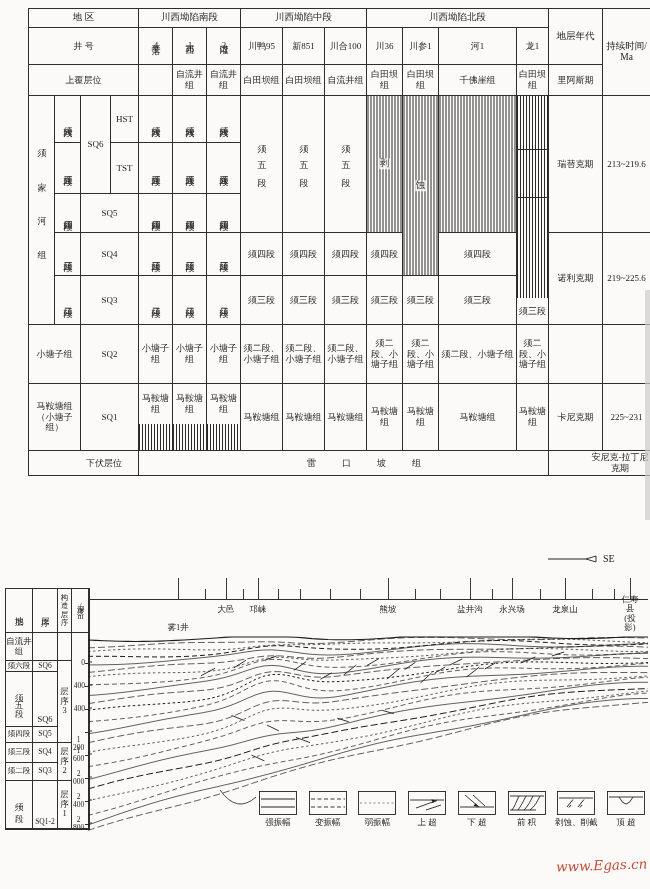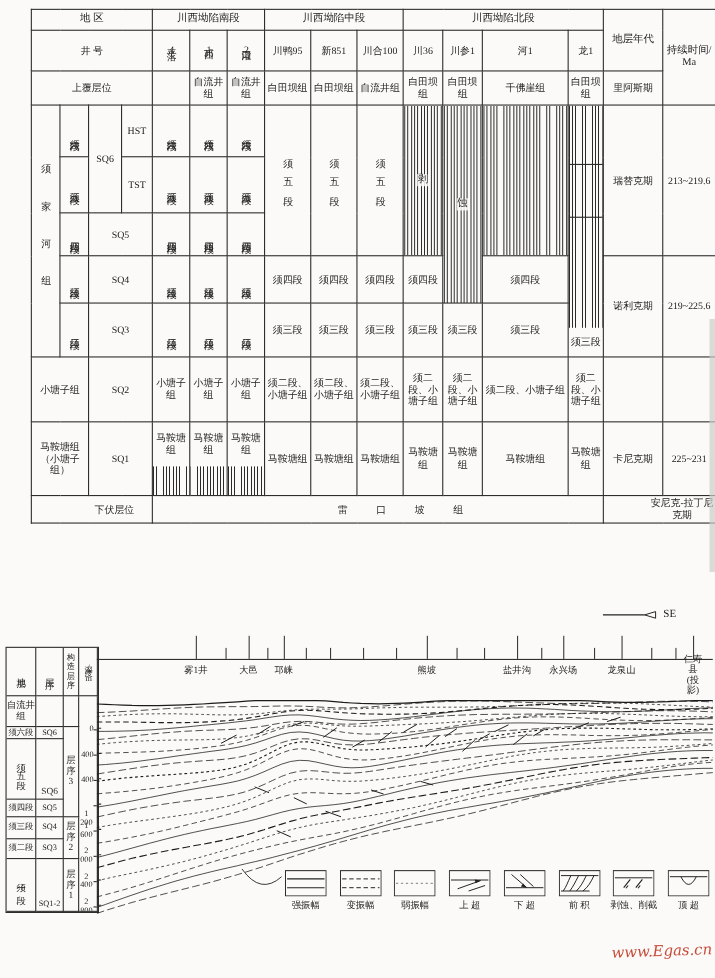--- a/index.html
+++ b/index.html
@@ -295,21 +295,21 @@
         <span class="dlab" style="top: 168px;">2 400</span>
         <span class="dtick" style="top: 168px;"></span>
         <span class="dlab" style="top: 191px;">2 800</span>
         <span class="dtick" style="top: 191px;"></span>
       </div>
   </div>
 
   <div id="fig4-ruler">
       <div style="position: absolute; left: 88px; top: 599px; width: 560px; height: 1px; background: rgb(46, 46, 46);"></div>
       <div class="rtick" style="left: 178px; top: 578px; height: 21px;"></div>
-      <div class="rlab" style="left: 178px; top: 565px;">雾1井</div>
+      <div class="rlab" style="left: 178px; top: 583px;">雾1井</div>
       <div class="rtick" style="left: 226px; top: 578px; height: 21px;"></div>
       <div class="rlab" style="left: 226px; top: 565px;">大邑</div>
       <div class="rtick" style="left: 258px; top: 578px; height: 21px;"></div>
       <div class="rlab" style="left: 258px; top: 565px;">邛崃</div>
       <div class="rtick" style="left: 388px; top: 578px; height: 21px;"></div>
       <div class="rlab" style="left: 388px; top: 565px;">熊坡</div>
       <div class="rtick" style="left: 470px; top: 578px; height: 21px;"></div>
       <div class="rlab" style="left: 470px; top: 565px;">盐井沟</div>
       <div class="rtick" style="left: 512px; top: 578px; height: 21px;"></div>
       <div class="rlab" style="left: 512px; top: 565px;">永兴场</div>

